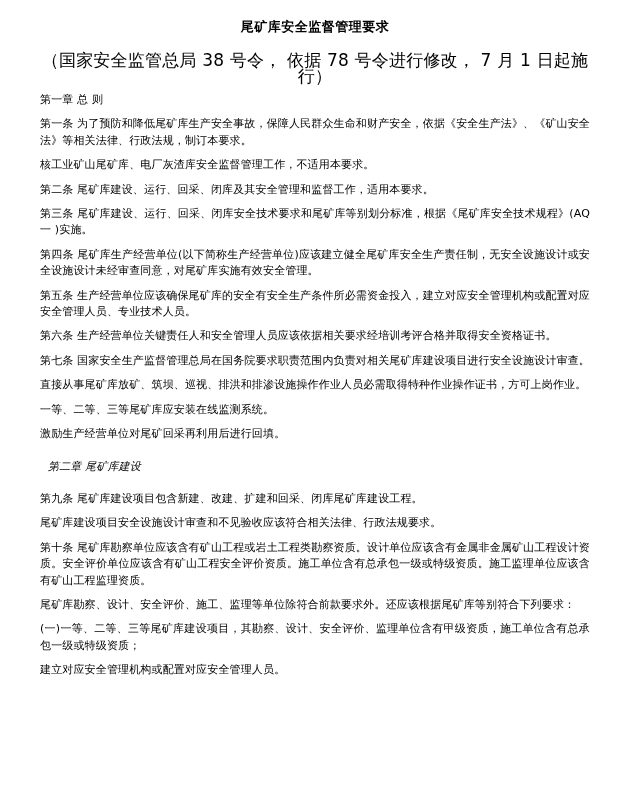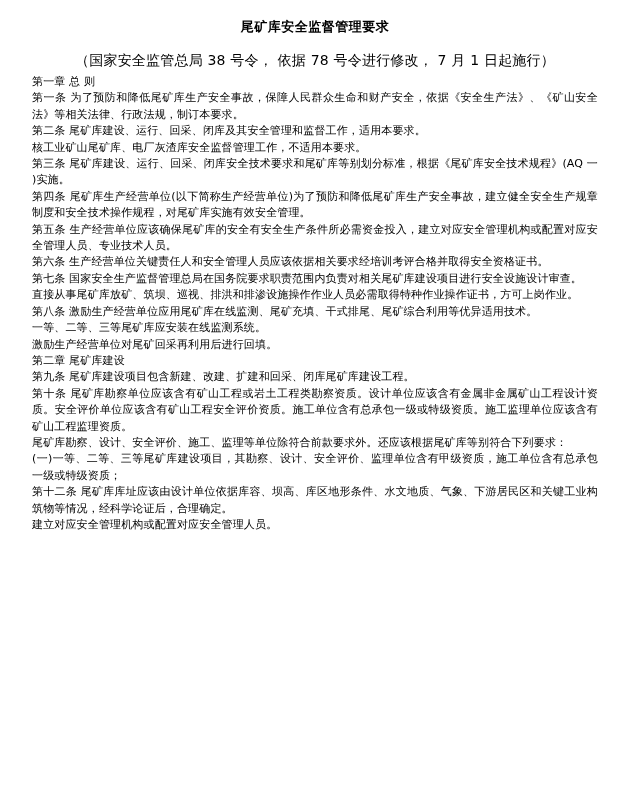--- a/index.html
+++ b/index.html
@@ -24,63 +24,63 @@
   .doc-title {
     text-align: center;
     font-size: 13px;
     font-weight: bold;
     letter-spacing: 0.5px;
     margin: 8px 0 0 0;
     line-height: 18px;
   }
   .subtitle {
     text-align: center;
-    font-size: 14px;
+    font-size: 17px;
     margin: 16px 0 6px 0;
     line-height: 16px;
     letter-spacing: 0.2px;
   }
   .body-text {
     font-size: 11px;
     line-height: 16.4px;
     text-align: justify;
     text-justify: inter-ideograph;
     letter-spacing: 0.15px;
   }
   .para {
-    margin: 0;
+    margin: 8px;
     padding: 0;
     white-space: normal;
   }
   .chapter {
-    margin: 0;
+    margin: 16px;
     padding: 0;
+    font-style: italic;
   }
 </style>
 </head>
 <body>
 
 <div class="page">
   <div class="doc-title">尾矿库安全监督管理要求</div>
   <div class="subtitle">（国家安全监管总局 38 号令，  依据 78 号令进行修改， 7 月 1 日起施行）</div>
   <div class="body-text">
     <p class="para">第一章 总 则</p>
     <p class="para">第一条 为了预防和降低尾矿库生产安全事故，保障人民群众生命和财产安全，依据《安全生产法》、《矿山安全法》等相关法律、行政法规，制订本要求。</p>
+    <p class="para">核工业矿山尾矿库、电厂灰渣库安全监督管理工作，不适用本要求。</p>
     <p class="para">第二条 尾矿库建设、运行、回采、闭库及其安全管理和监督工作，适用本要求。</p>
-    <p class="para">核工业矿山尾矿库、电厂灰渣库安全监督管理工作，不适用本要求。</p>
     <p class="para">第三条 尾矿库建设、运行、回采、闭库安全技术要求和尾矿库等别划分标准，根据《尾矿库安全技术规程》(AQ 一 )实施。</p>
-    <p class="para">第四条 尾矿库生产经营单位(以下简称生产经营单位)为了预防和降低尾矿库生产安全事故，建立健全安全生产规章制度和安全技术操作规程，对尾矿库实施有效安全管理。</p>
+    <p class="para">第四条 尾矿库生产经营单位(以下简称生产经营单位)应该建立健全尾矿库安全生产责任制，无安全设施设计或安全设施设计未经审查同意，对尾矿库实施有效安全管理。</p>
     <p class="para">第五条 生产经营单位应该确保尾矿库的安全有安全生产条件所必需资金投入，建立对应安全管理机构或配置对应安全管理人员、专业技术人员。</p>
     <p class="para">第六条 生产经营单位关键责任人和安全管理人员应该依据相关要求经培训考评合格并取得安全资格证书。</p>
     <p class="para">第七条 国家安全生产监督管理总局在国务院要求职责范围内负责对相关尾矿库建设项目进行安全设施设计审查。</p>
     <p class="para">直接从事尾矿库放矿、筑坝、巡视、排洪和排渗设施操作作业人员必需取得特种作业操作证书，方可上岗作业。</p>
-    <p class="para">第八条 激励生产经营单位应用尾矿库在线监测、尾矿充填、干式排尾、尾矿综合利用等优异适用技术。</p>
     <p class="para">一等、二等、三等尾矿库应安装在线监测系统。</p>
     <p class="para">激励生产经营单位对尾矿回采再利用后进行回填。</p>
     <p class="para chapter">第二章 尾矿库建设</p>
     <p class="para">第九条 尾矿库建设项目包含新建、改建、扩建和回采、闭库尾矿库建设工程。</p>
+    <p class="para">尾矿库建设项目安全设施设计审查和不见验收应该符合相关法律、行政法规要求。</p>
     <p class="para">第十条 尾矿库勘察单位应该含有矿山工程或岩土工程类勘察资质。设计单位应该含有金属非金属矿山工程设计资质。安全评价单位应该含有矿山工程安全评价资质。施工单位含有总承包一级或特级资质。施工监理单位应该含有矿山工程监理资质。</p>
     <p class="para">尾矿库勘察、设计、安全评价、施工、监理等单位除符合前款要求外。还应该根据尾矿库等别符合下列要求：</p>
     <p class="para">(一)一等、二等、三等尾矿库建设项目，其勘察、设计、安全评价、监理单位含有甲级资质，施工单位含有总承包一级或特级资质；</p>
-    <p class="para">第十二条 尾矿库库址应该由设计单位依据库容、坝高、库区地形条件、水文地质、气象、下游居民区和关键工业构筑物等情况，经科学论证后，合理确定。</p>
     <p class="para">建立对应安全管理机构或配置对应安全管理人员。</p>
   </div>
 </div>
 
 </body></html>

